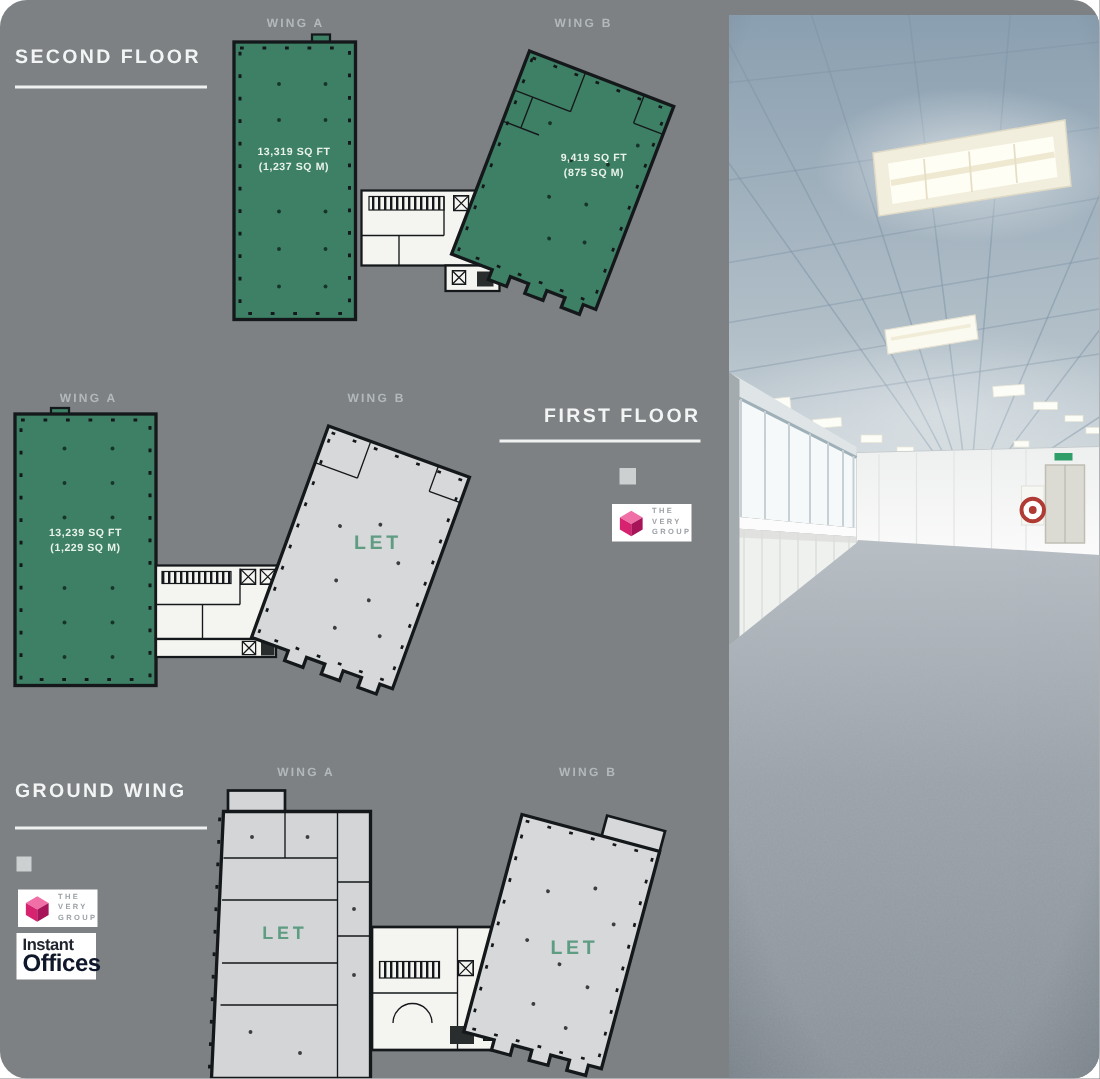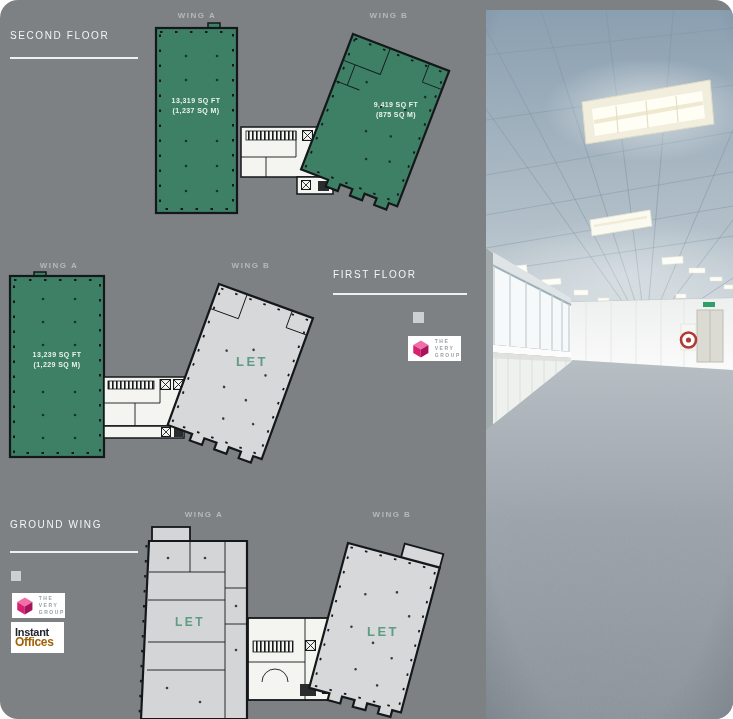--- a/index.html
+++ b/index.html
@@ -1,26 +1,26 @@
 <!DOCTYPE html>
 <html><head>
 <meta charset="utf-8">
 <style>
   html,body{margin:0;padding:0;}
   #page{position:relative;width:733px;height:719px;background:#7d8184;overflow:hidden;
         font-family:"Liberation Sans",sans-serif;border-radius:18px;}
-  .floor-title{position:absolute;color:#f2f5f4;font-size:10px;font-weight:400;letter-spacing:1.6px;white-space:nowrap;}
+  .floor-title{position:absolute;color:#f2f5f4;font-size:13px;font-weight:700;letter-spacing:1.6px;white-space:nowrap;}
   .rule{position:absolute;height:2px;background:#eef1f0;}
   .legend-swatch{position:absolute;width:11px;height:11px;background:#ccd0d1;}
   .logo{position:absolute;background:#ffffff;display:flex;align-items:center;box-sizing:border-box;}
   .very-logo{width:53px;height:25px;padding-left:3px;}
   .very-text{margin-left:4px;color:#9aa0a4;font-size:5px;font-weight:700;letter-spacing:1.6px;line-height:1.45;}
   .instant-logo{width:53px;height:31px;flex-direction:column;align-items:flex-start;justify-content:center;padding-left:4px;}
   .instant-word1{color:#20242e;font-weight:700;font-size:11px;line-height:0.95;letter-spacing:-0.3px;}
-  .instant-word2{color:#a16207;font-weight:700;font-size:12px;line-height:0.95;letter-spacing:-0.3px;}
+  .instant-word2{color:#0f172a;font-weight:700;font-size:16px;line-height:0.95;letter-spacing:-0.3px;}
   svg text{font-family:"Liberation Sans",sans-serif;}
   .wing-label{font-size:8px;font-weight:700;letter-spacing:1.5px;fill:#b3b9bb;}
   .area-text{font-size:7px;font-weight:700;letter-spacing:0.4px;fill:#e9f2ec;}
   .let-text{font-size:13px;font-weight:700;letter-spacing:2.5px;fill:#5f9d83;}
 </style>
 </head>
 <body>
 
 <div id="page">
 
@@ -188,21 +188,21 @@
             <circle cx="65" cy="130" r="1.3"></circle>
         </g>
       </g>
       <text class="let-text" x="383" y="636" text-anchor="middle">LET</text>
     </g>
   </svg>
 
   <div class="floor-title" style="left:10px;top:30px;">SECOND FLOOR</div>
   <div class="rule" style="left:10px;top:57px;width:128px;"></div>
 
-  <div class="floor-title" style="left:333px;top:269px;width:134px;text-align:left;">FIRST FLOOR</div>
+  <div class="floor-title" style="left:333px;top:269px;width:134px;text-align:right;">FIRST FLOOR</div>
   <div class="rule" style="left:333px;top:293px;width:134px;"></div>
   <div class="legend-swatch" style="left:413px;top:312px;"></div>
 
   <div class="logo very-logo" style="left:408px;top:336px;">
     <svg width="20" height="23" viewBox="0 0 22 25">
       <polygon points="11,3.5 19.5,8.5 11,13.5 2.5,8.5" fill="#ef6fa6"></polygon>
       <polygon points="2.5,8.5 11,13.5 11,22.5 2.5,17.5" fill="#d6226f"></polygon>
       <polygon points="11,13.5 19.5,8.5 19.5,17.5 11,22.5" fill="#a8145a"></polygon>
     </svg>
     <div class="very-text">

